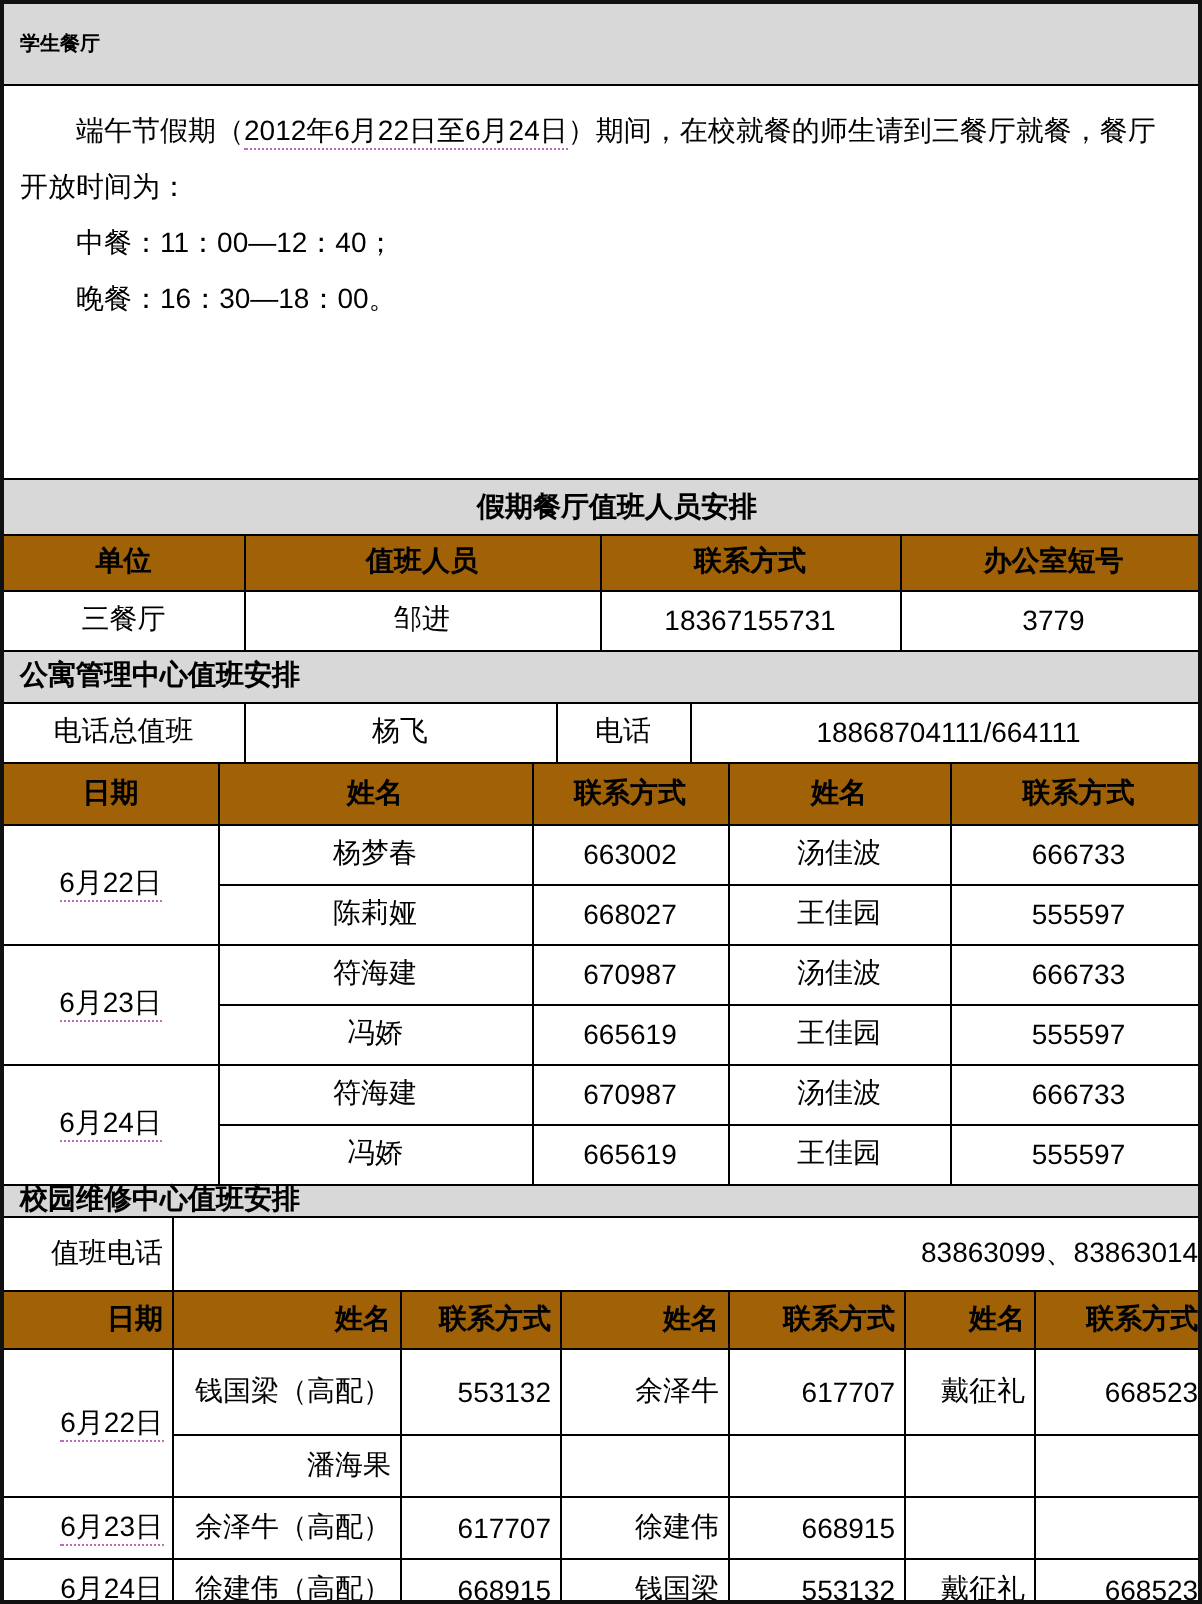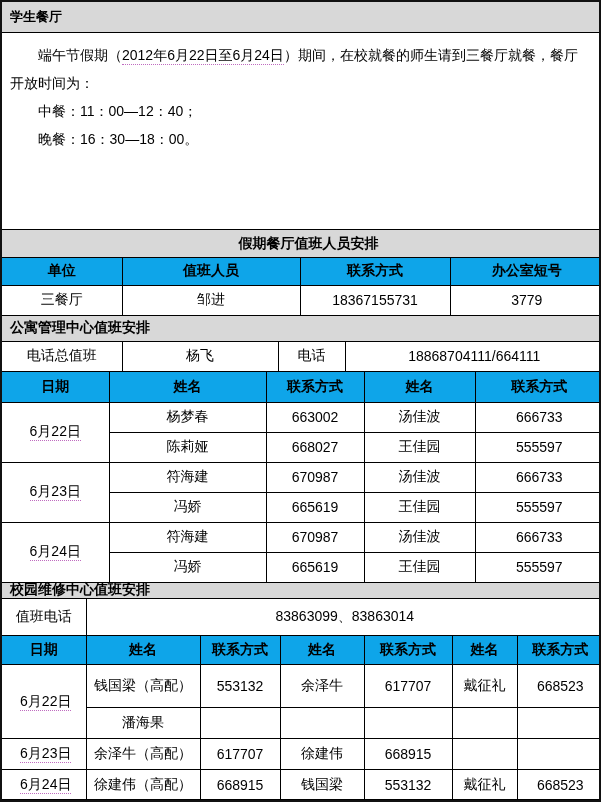--- a/index.html
+++ b/index.html
@@ -13,21 +13,21 @@
     overflow:hidden;
   }
   .bar {
     background:#d8d8d8;
     border-bottom:1px solid #000;
     font-weight:bold;
     display:flex; align-items:center;
     padding:0 8px;
   }
   .bar.center { justify-content:center;padding-left:24px; }
-  .bar-main      { height:31px; font-size:13px; }
+  .bar-main      { height:41px; font-size:10px; }
   .bar-holiday   { height:28px; }
   .bar-apartment { height:26px; }
   .bar-guidance  { height:27px; }
   .bar-maint     { height:16px; }
 
   .notice {
     height:197px;
     border-bottom:1px solid #000;
     padding:8px 10px 0 8px;
     line-height:28px;
@@ -40,23 +40,23 @@
     border:1px solid #000;
     padding:0 6px;
     text-align:center;
     vertical-align:middle;
     overflow:hidden;
     white-space:nowrap;
   }
   td:first-child { border-left:none; }
   td:last-child  { border-right:none; }
   tr.first td    { border-top:none; }
-  tr.gh td { background:#0ea5e9; font-weight:bold; }
-
-  .t4 td { text-align:center; padding:0 4px; }
+  tr.gh td { background:#a16207; font-weight:bold; }
+
+  .t4 td { text-align:right; padding:0 4px; }
   .t4 .datecell { padding-left:8px; } .h27{height:27px} .h29{height:29px}
   .h30{height:30px} .h31{height:31px} .h37{height:37px} .h43{height:43px}
 
   .dotted { border-bottom:1px dotted #c06cc0; padding-bottom:1px; }
 </style>
 </head>
 <body>
 
 <div class="page">
 

